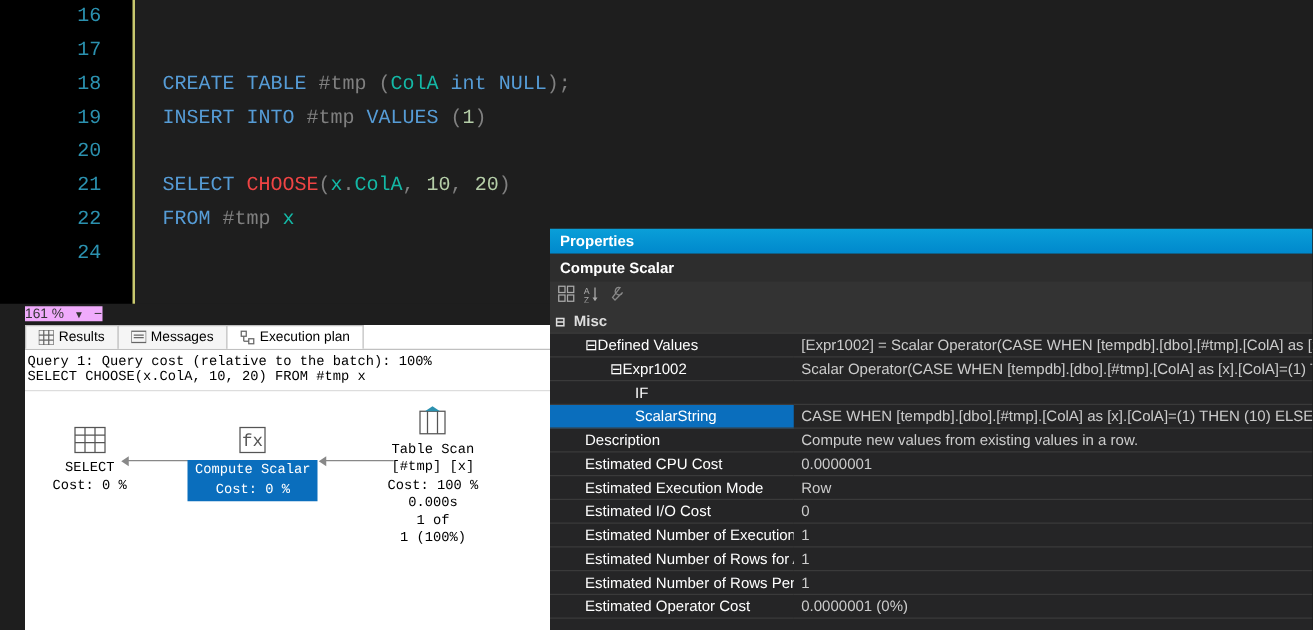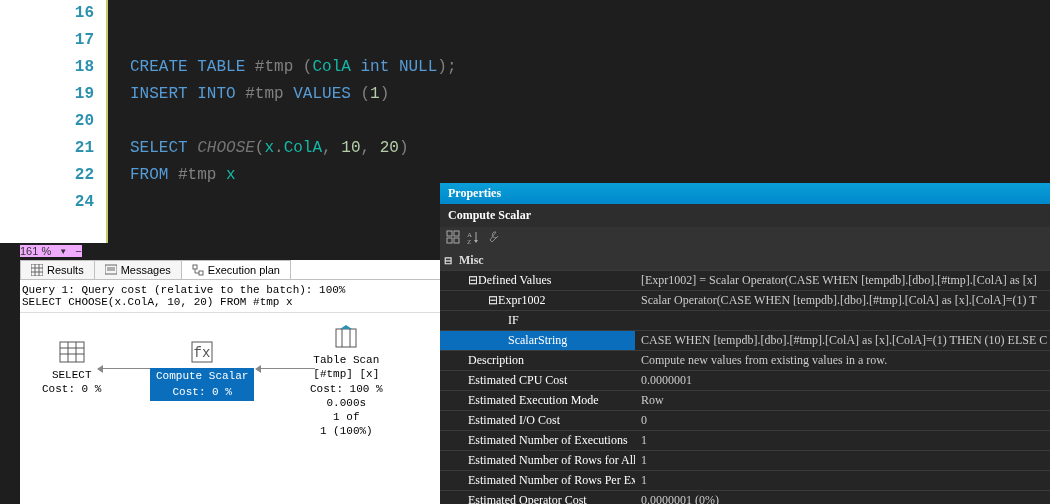--- a/index.html
+++ b/index.html
@@ -16,44 +16,43 @@
   position: absolute;
   top: 0;
   left: 0;
   width: 1050px;
   height: 243px;
   background: #1e1e1e;
   display: flex;
 }
 .gutter {
   width: 108px;
-  background: #ffffff;
+  background: #000000;
   text-align: right;
-  padding-right: 12px;
+  padding-right: 25px;
   border-right: 2px solid #c8c86e;
-  font-weight: bold;
 }
 .gutter-line {
   color: #2b91af;
   font-size: 16px;
   height: 27px;
   line-height: 27px;
 }
 .code {
   padding-left: 22px;
 }
 .code-line {
   height: 27px;
   line-height: 27px;
   font-size: 16px;
   white-space: pre;
   color: #d4d4d4;
 }
 .kw { color: #569cd6; }
-.fn { color: #737373; font-style: italic; }
+.fn { color: #ef4444; }
 .id { color: #14b8a6; text-align: right; }
 .num { color: #b5cea8; }
 .paren { color: #808080; }
 .temptbl { color: #808080; }
 
 .zoom-bar {
   position: absolute;
   top: 245px;
   left: 20px;
   font-size: 11px;
@@ -138,21 +137,21 @@
 }
 
 
 .props-panel {
   position: absolute;
   top: 183px;
   left: 440px;
   width: 610px;
   height: 321px;
   background: #252526;
-  font-family: Liberation Serif, serif;
+  font-family: Liberation Sans, sans-serif;
   color: #d0d0d0;
   font-size: 12px;
 }
 .props-title {
   background: linear-gradient(#0a9fd8, #0088cc);
   color: #fff;
   font-weight: 600;
   padding: 3px 8px;
   font-size: 12px;
 }

